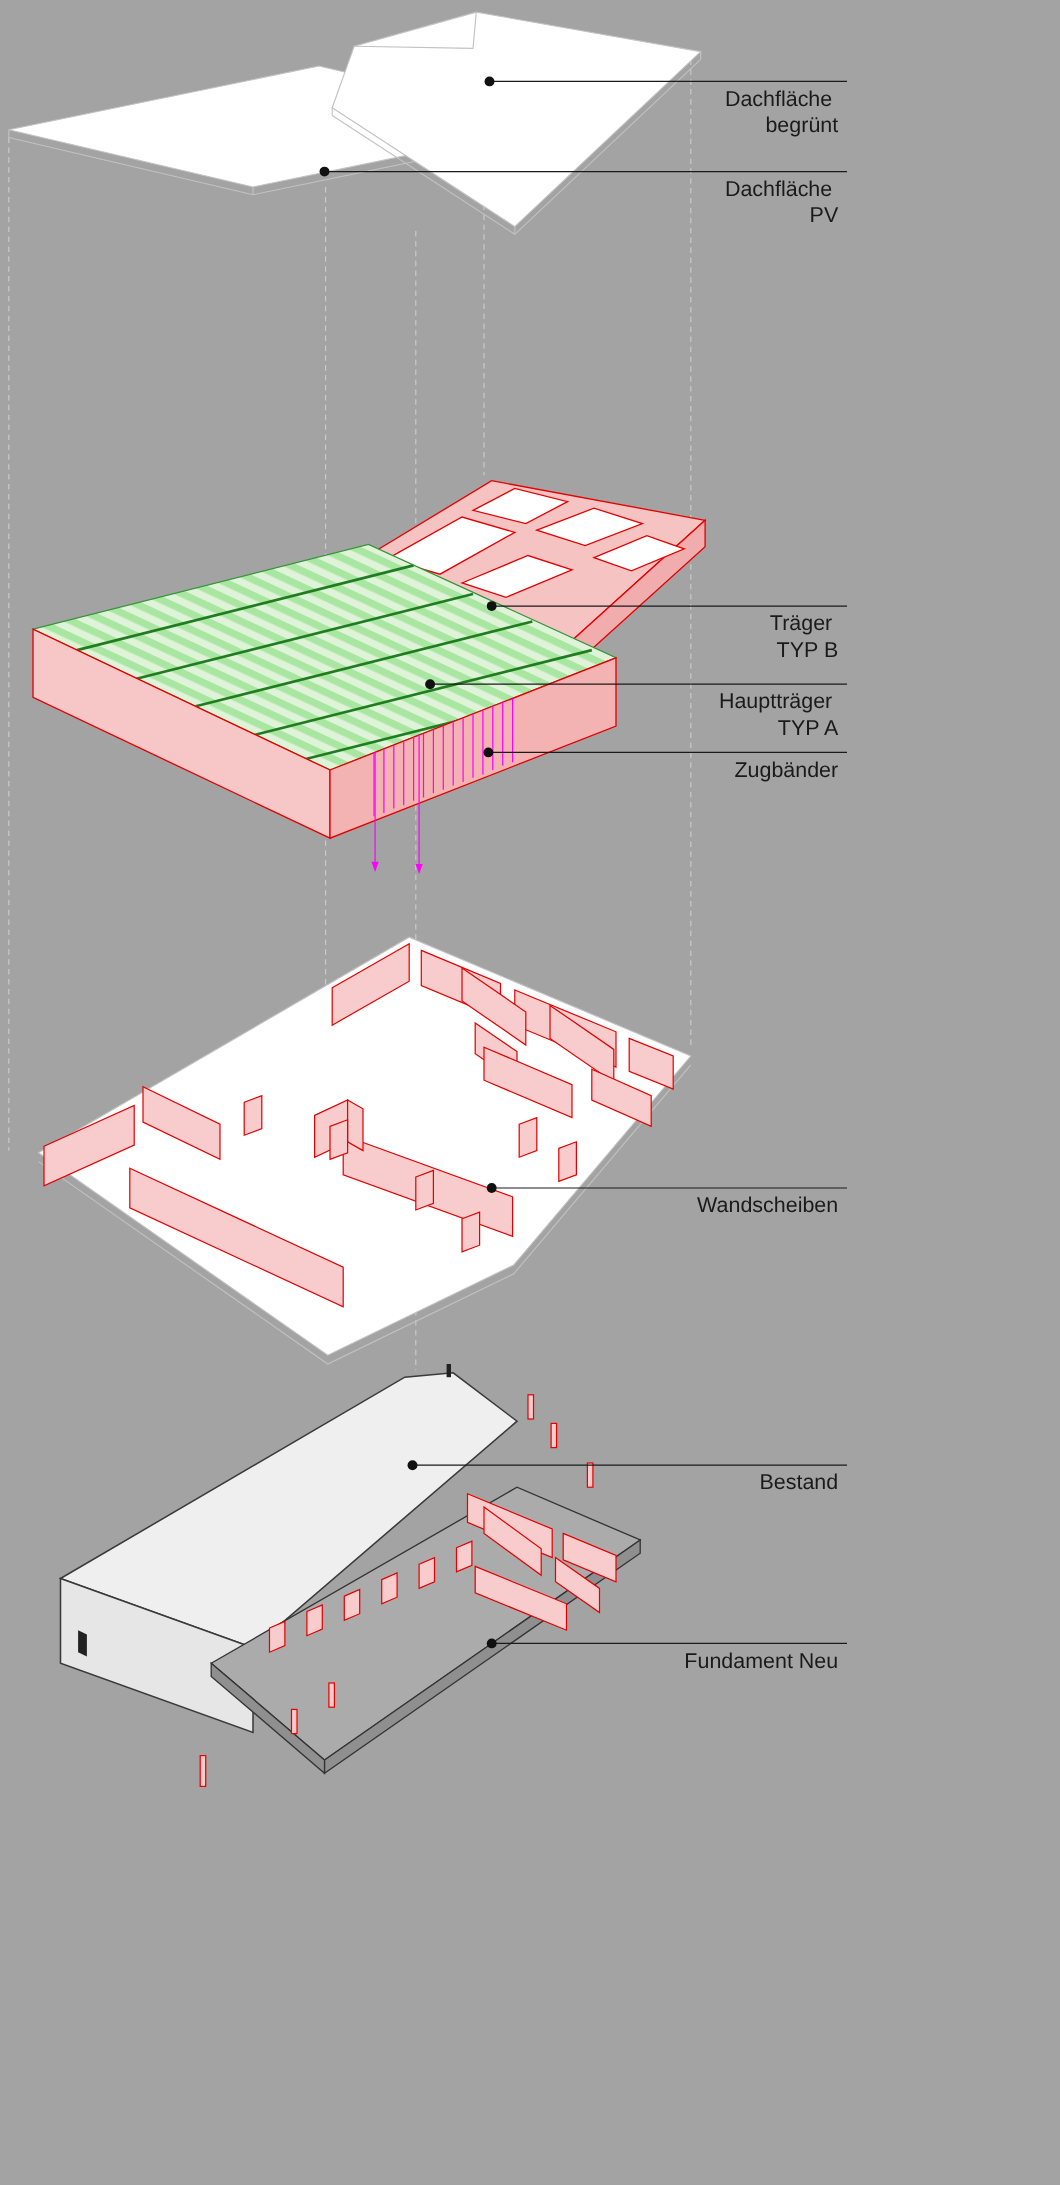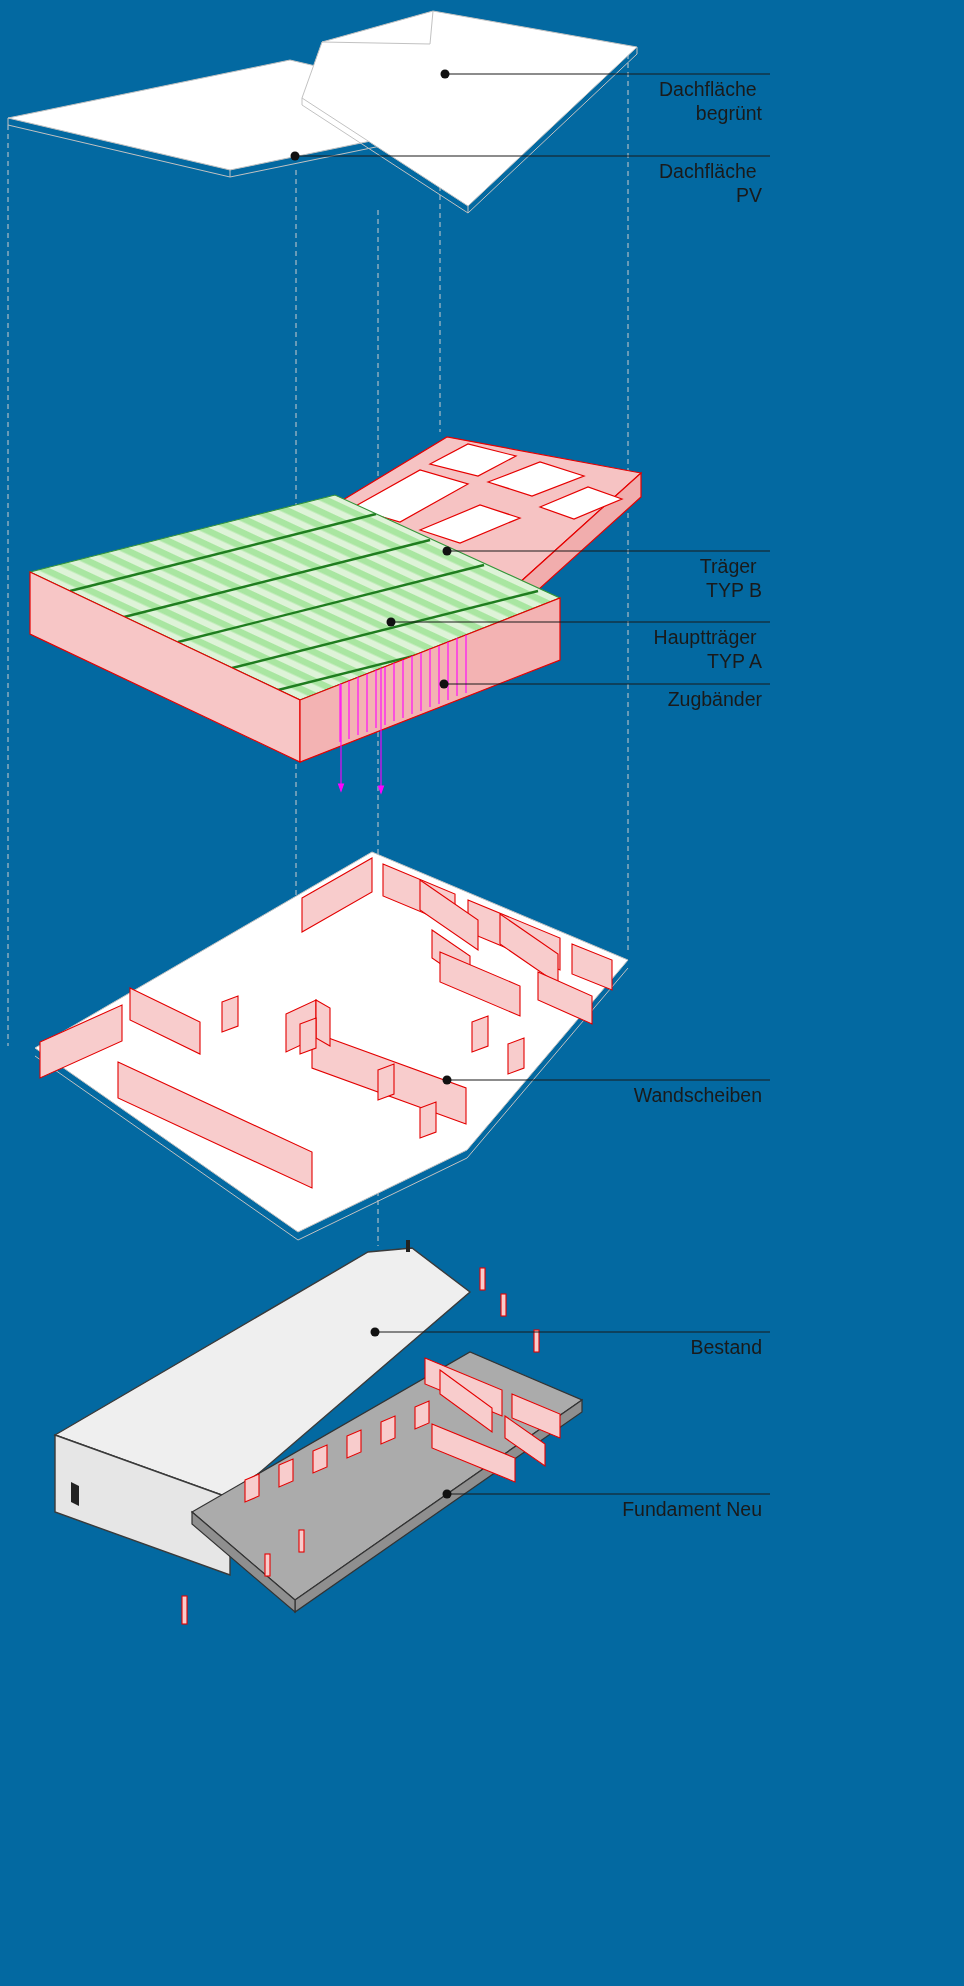--- a/index.html
+++ b/index.html
@@ -1,16 +1,16 @@
 <!DOCTYPE html>
 <html><head>
 <meta charset="utf-8">
 <style>
   html,body{margin:0;padding:0;background:#ffffff;}
-  .stage{position:relative;width:964px;height:1986px;background:#0369a1;overflow:hidden;
+  .stage{position:relative;width:964px;height:1986px;background:#a3a3a3;overflow:hidden;
          font-family:"Liberation Sans",sans-serif;}
   svg{display:block;}
   text{font-family:"Liberation Sans",sans-serif;font-size:19.5px;fill:#1a1a1a;}
 </style>
 </head>
 <body>
 
 <div class="stage">
 <svg width="964" height="1986" viewBox="0 0 964 1986">
   <defs>

